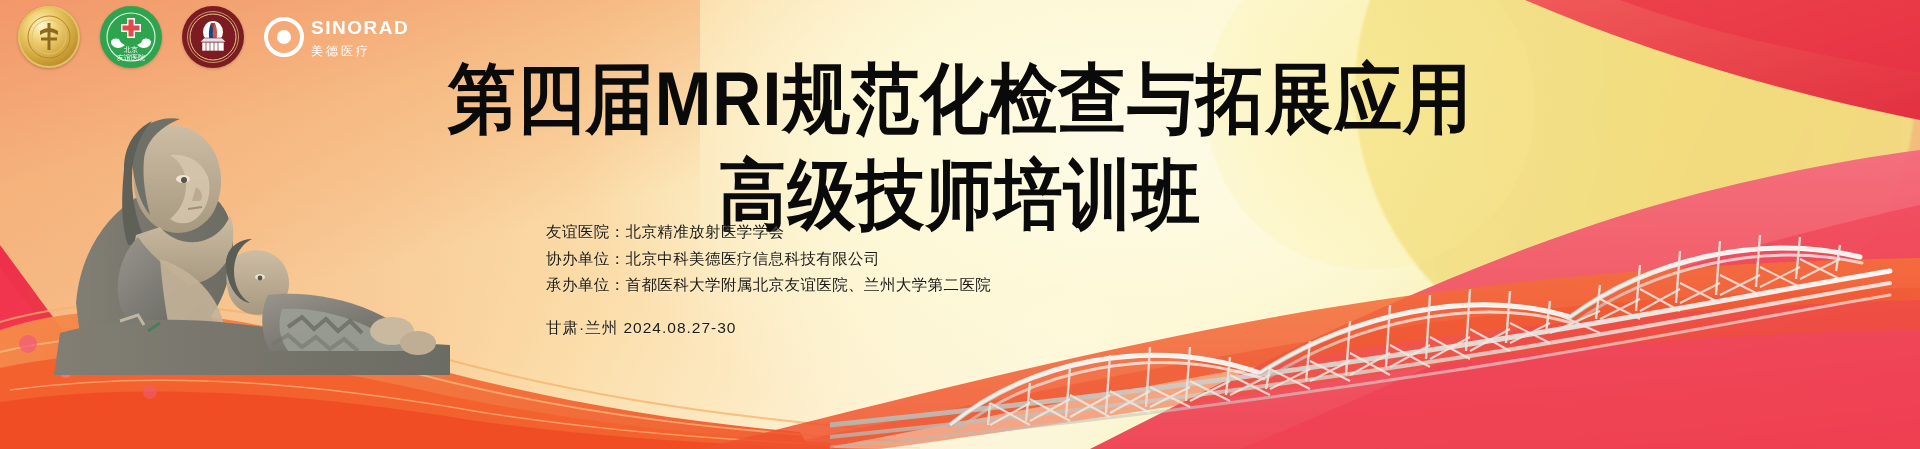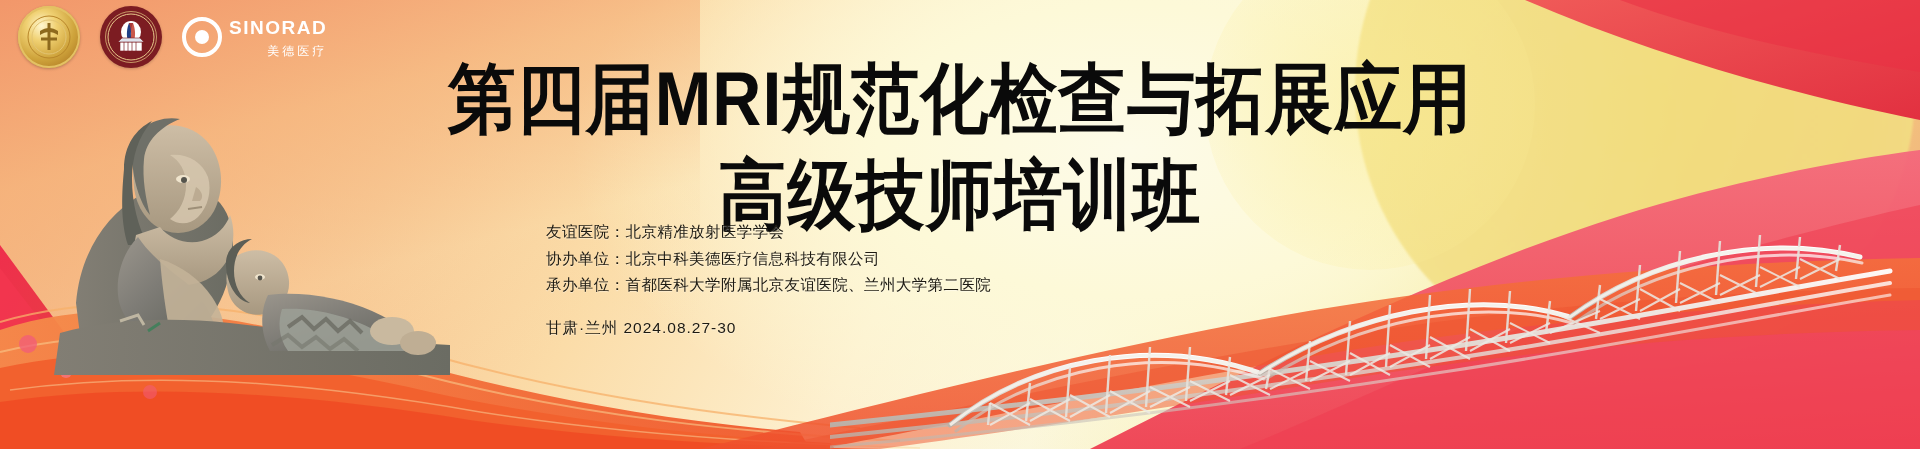--- a/index.html
+++ b/index.html
@@ -60,21 +60,21 @@
 
   
   .ribbons{ position:absolute; left:0; top:0; width:1920px; height:449px; }
 
   
   .logos{
     position:absolute; left:18px; top:6px;
     display:flex; align-items:center; gap:20px;
     z-index:40;
   }
-  .logo{ position:relative;text-align:right; }
+  .logo{ position:relative; }
 
   .logo-gold{ width:62px;height:62px;border-radius:50%;
     background:radial-gradient(circle at 38% 32%, #fff6cf 0%, #f0d173 26%, #cfa43c 58%, #b8862a 78%, #e8c867 100%);
     box-shadow:0 0 0 2px #e3c164 inset, 0 1px 3px rgba(0,0,0,.25);
     display:flex;align-items:center;justify-content:center;}
   .logo-green{ width:62px;height:62px;border-radius:50%;
     background:#2fa44f; display:flex;align-items:center;justify-content:center;
     box-shadow:0 1px 3px rgba(0,0,0,.2);}
   .logo-maroon{ width:62px;height:62px;border-radius:50%;
     background:#7c1c22; display:flex;align-items:center;justify-content:center;
@@ -324,20 +324,34 @@
     <div class="logo logo-gold">
       <svg width="46" height="46" viewBox="0 0 46 46">
         <circle cx="23" cy="23" r="21" fill="none" stroke="#b8862a" stroke-width="1"></circle>
         <circle cx="23" cy="23" r="17" fill="none" stroke="#e2c473" stroke-width="1"></circle>
         <path d="M23 9 L23 36" stroke="#8e6a1e" stroke-width="3"></path>
         <path d="M14 17 C20 13 26 13 32 17 L32 21 C26 17 20 17 14 21 Z" fill="#8e6a1e"></path>
         <path d="M15 25 L31 25" stroke="#8e6a1e" stroke-width="3"></path>
       </svg>
     </div>
 
+    <div class="logo logo-green">
+      <svg width="56" height="56" viewBox="0 0 56 56">
+        <circle cx="28" cy="28" r="27" fill="#2fa44f"></circle>
+        <circle cx="28" cy="28" r="24" fill="none" stroke="#ffffff" stroke-width="1.2" opacity=".8"></circle>
+        <rect x="24" y="9" width="8" height="20" fill="#ffffff"></rect>
+        <rect x="18" y="15" width="20" height="8" fill="#ffffff"></rect>
+        <rect x="25.5" y="10.5" width="5" height="17" fill="#e24b4b"></rect>
+        <rect x="19.5" y="16.5" width="17" height="5" fill="#e24b4b"></rect>
+        <path d="M16 30 C10 28 6 32 9 36 C12 40 18 40 22 36 C19 35 17 33 16 30 Z" fill="#ffffff"></path>
+        <path d="M40 30 C46 28 50 32 47 36 C44 40 38 40 34 36 C37 35 39 33 40 30 Z" fill="#ffffff"></path>
+        <text x="28" y="43" text-anchor="middle" font-size="7" fill="#ffffff" font-family="DejaVu Sans, sans-serif">北京</text>
+        <text x="28" y="51" text-anchor="middle" font-size="7" fill="#ffffff" font-family="DejaVu Sans, sans-serif">友谊医院</text>
+      </svg>
+    </div>
 
     <div class="logo logo-maroon">
       <svg width="58" height="58" viewBox="0 0 58 58">
         <circle cx="29" cy="29" r="28" fill="#7c1c22"></circle>
         <circle cx="29" cy="29" r="23" fill="none" stroke="#e8c98b" stroke-width="1"></circle>
         <circle cx="29" cy="29" r="25.5" fill="none" stroke="#d9b777" stroke-width=".8"></circle>
         <ellipse cx="29" cy="24" rx="10" ry="11" fill="#ffffff"></ellipse>
         <path d="M27 15 C25 20 24 27 26 33 L30 33 C28 27 29 20 31 15 Z" fill="#1f3f86"></path>
         <path d="M31 15 C33 20 34 27 32 33 L28 33 C30 27 29 20 27 15 Z" fill="#c0392b" opacity=".85"></path>
         <rect x="18" y="34" width="22" height="9" fill="#ffffff" stroke="#7c1c22" stroke-width=".6"></rect>

